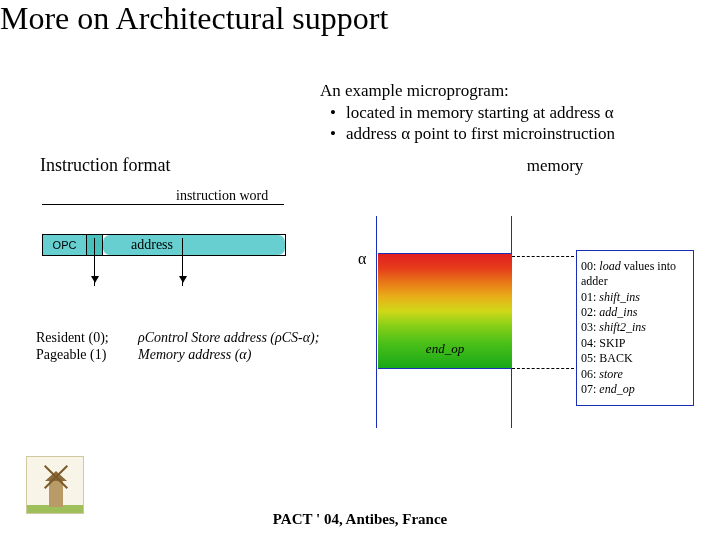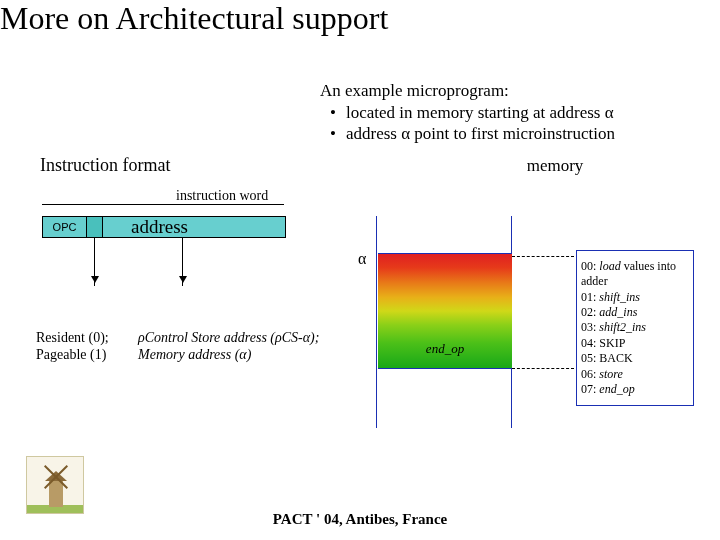--- a/index.html
+++ b/index.html
@@ -31,36 +31,36 @@
 
   .mid-area { position: relative; height: 72px; margin: 10px 0 0 42px; }
   .iw-line {
     position: absolute; left: 0; top: 18px; width: 242px;
     border-top: 1px solid #000;
   }
   .iw-label {
     position: absolute; left: 134px; top: 2px; font-size: 14px;
   }
   .ibox {
-    position: absolute; left: 0; top: 30px; width: 244px; height: 22px;
+    position: absolute; left: 0; top: 48px; width: 244px; height: 22px;
     display: flex; border: 1px solid #000;
   }
   .opc {
     width: 44px; background: #67cfcf;
     display: flex; align-items: center; justify-content: center;
     font-family: Arial, sans-serif; font-size: 11px;
     border-right: 1px solid #000;
   }
   .pgap {
     width: 16px; background: #49c0bc; border-right: 1px solid #000;
   }
   .addr {
     flex: 1; background: #67cfcf;
     display: flex; align-items: center;
-    padding-left: 28px; font-size: 19px;
+    padding-left: 28px; font-size: 14px; border-radius: 7px;
   }
   .arrow {
     position: absolute; width: 1px; height: 48px; background: #000;
   }
   .arrow::after {
     content: ""; position: absolute; bottom: -1px; left: -3px;
     border: 4px solid transparent; border-top: 7px solid #000;
   }
   .arrow1 { left: 52px; top: 52px; }
   .arrow2 { left: 140px; top: 52px; }

